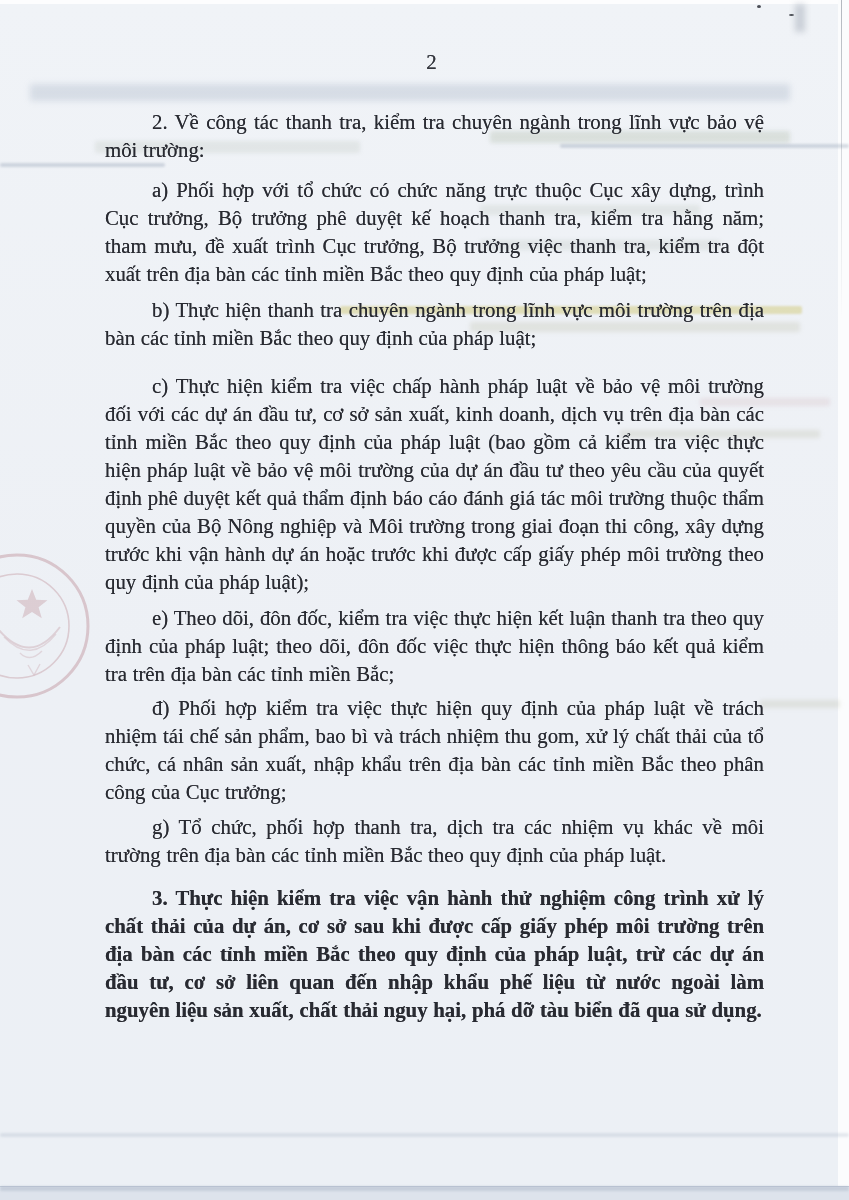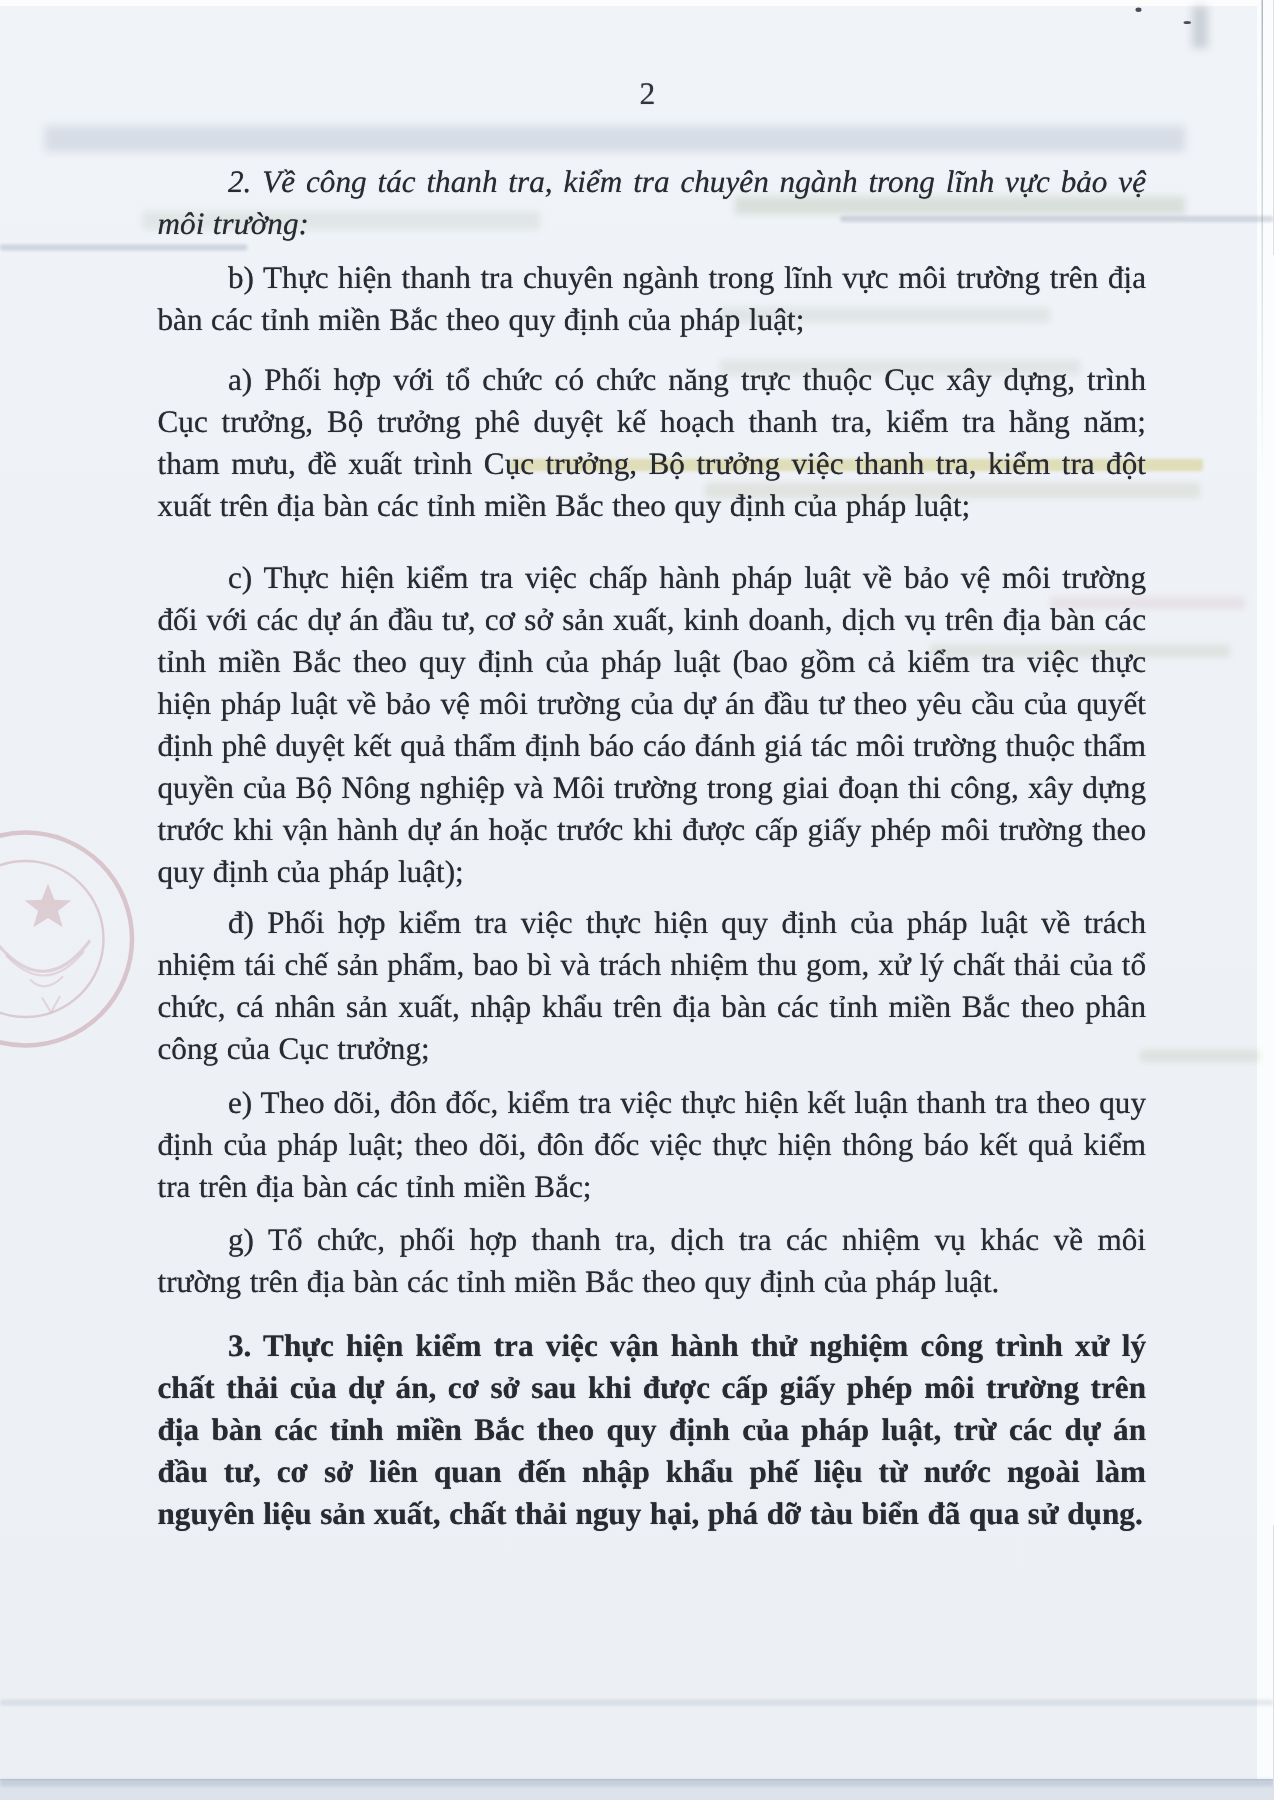--- a/index.html
+++ b/index.html
@@ -99,23 +99,23 @@
         </defs>
       <text font-family="Liberation Sans, sans-serif" font-size="12.5" letter-spacing="5" fill="#bd8e97">
         <textPath href="#rim" startOffset="8%">NÔNG NGHIỆP</textPath>
       </text>
     </g>
   </svg>
 
   <div class="page-number">2</div>
 
   <div class="text-block">
-    <p class="para" style="margin-top:0;font-style:italic;">2. Về công tác thanh tra, kiểm tra chuyên ngành trong lĩnh vực bảo vệ môi trường:</p>
+    <p class="para" style="margin-top:0;">2. Về công tác thanh tra, kiểm tra chuyên ngành trong lĩnh vực bảo vệ môi trường:</p>
+    <p class="para" style="margin-top:12px;">a) Phối hợp với tổ chức có chức năng trực thuộc Cục xây dựng, trình Cục trưởng, Bộ trưởng phê duyệt kế hoạch thanh tra, kiểm tra hằng năm; tham mưu, đề xuất trình Cục trưởng, Bộ trưởng việc thanh tra, kiểm tra đột xuất trên địa bàn các tỉnh miền Bắc theo quy định của pháp luật;</p>
     <p class="para" style="margin-top:8px;">b) Thực hiện thanh tra chuyên ngành trong lĩnh vực môi trường trên địa bàn các tỉnh miền Bắc theo quy định của pháp luật;</p>
-    <p class="para" style="margin-top:12px;">a) Phối hợp với tổ chức có chức năng trực thuộc Cục xây dựng, trình Cục trưởng, Bộ trưởng phê duyệt kế hoạch thanh tra, kiểm tra hằng năm; tham mưu, đề xuất trình Cục trưởng, Bộ trưởng việc thanh tra, kiểm tra đột xuất trên địa bàn các tỉnh miền Bắc theo quy định của pháp luật;</p>
     <p class="para" style="margin-top:20px;">c) Thực hiện kiểm tra việc chấp hành pháp luật về bảo vệ môi trường đối với các dự án đầu tư, cơ sở sản xuất, kinh doanh, dịch vụ trên địa bàn các tỉnh miền Bắc theo quy định của pháp luật (bao gồm cả kiểm tra việc thực hiện pháp luật về bảo vệ môi trường của dự án đầu tư theo yêu cầu của quyết định phê duyệt kết quả thẩm định báo cáo đánh giá tác môi trường thuộc thẩm quyền của Bộ Nông nghiệp và Môi trường trong giai đoạn thi công, xây dựng trước khi vận hành dự án hoặc trước khi được cấp giấy phép môi trường theo quy định của pháp luật);</p>
+    <p class="para" style="margin-top:8px;">e) Theo dõi, đôn đốc, kiểm tra việc thực hiện kết luận thanh tra theo quy định của pháp luật; theo dõi, đôn đốc việc thực hiện thông báo kết quả kiểm tra trên địa bàn các tỉnh miền Bắc;</p>
     <p class="para" style="margin-top:6px;">đ) Phối hợp kiểm tra việc thực hiện quy định của pháp luật về trách nhiệm tái chế sản phẩm, bao bì và trách nhiệm thu gom, xử lý chất thải của tổ chức, cá nhân sản xuất, nhập khẩu trên địa bàn các tỉnh miền Bắc theo phân công của Cục trưởng;</p>
-    <p class="para" style="margin-top:8px;">e) Theo dõi, đôn đốc, kiểm tra việc thực hiện kết luận thanh tra theo quy định của pháp luật; theo dõi, đôn đốc việc thực hiện thông báo kết quả kiểm tra trên địa bàn các tỉnh miền Bắc;</p>
     <p class="para" style="margin-top:7px;">g) Tổ chức, phối hợp thanh tra, dịch tra các nhiệm vụ khác về môi trường trên địa bàn các tỉnh miền Bắc theo quy định của pháp luật.</p>
     <p class="para" style="margin-top:15px;font-weight:bold;">3. Thực hiện kiểm tra việc vận hành thử nghiệm công trình xử lý chất thải của dự án, cơ sở sau khi được cấp giấy phép môi trường trên địa bàn các tỉnh miền Bắc theo quy định của pháp luật, trừ các dự án đầu tư, cơ sở liên quan đến nhập khẩu phế liệu từ nước ngoài làm nguyên liệu sản xuất, chất thải nguy hại, phá dỡ tàu biển đã qua sử dụng.</p>
   </div>
 
 </div>
 
 </body></html>

